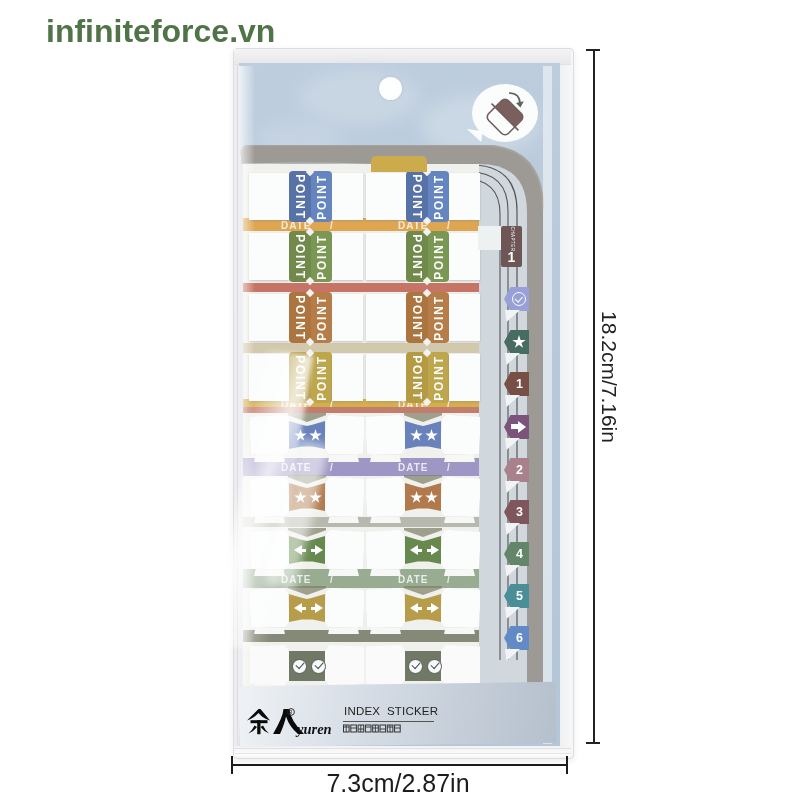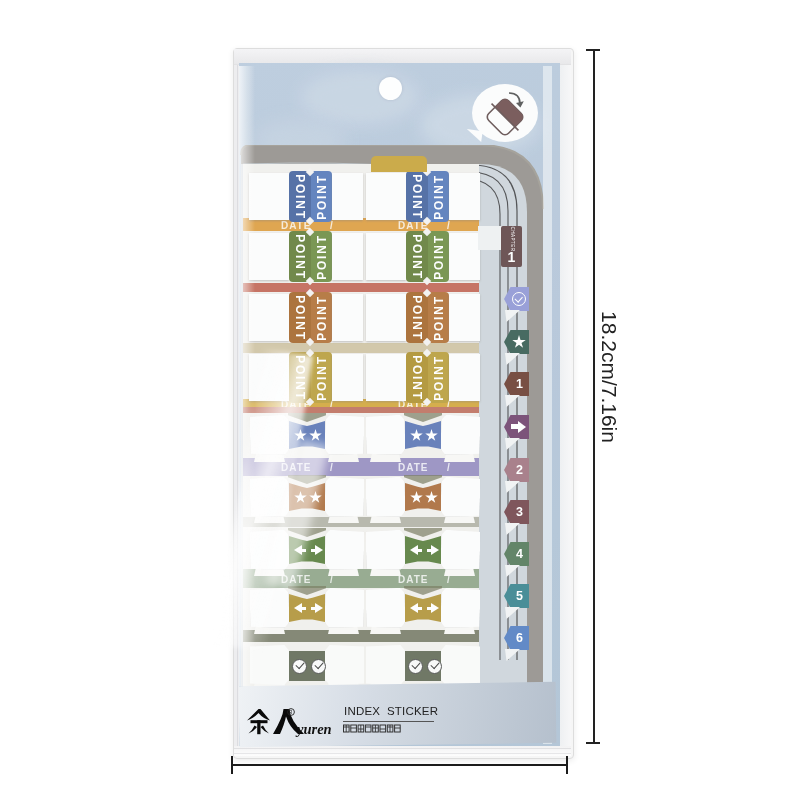--- a/index.html
+++ b/index.html
@@ -10,20 +10,21 @@
 .cw{transform:translate(-50%,-50%) rotate(90deg);}
 .ccw{transform:translate(-50%,-50%) rotate(-90deg);}
 .dt{position:absolute;font-weight:bold;font-size:10px;color:rgba(255,255,255,.8);
     letter-spacing:1px;top:50%;transform:translateY(-50%);}
 .star{position:absolute;background:#fff;
   clip-path:polygon(50% 0%,61% 35%,98% 35%,68% 57%,79% 91%,50% 70%,21% 91%,32% 57%,2% 35%,39% 35%);}
 .num{position:absolute;width:100%;text-align:center;color:#fff;font-weight:bold;font-size:13px;top:6px;}
 </style></head><body>
 <div id="c">
 
+<div class="abs" style="left:46px;top:13px;font-size:32px;font-weight:bold;color:#507347;letter-spacing:0px;">infiniteforce.vn</div>
 
 <div class="abs" style="left:0;top:0;width:800px;height:800px;filter:blur(0.4px) saturate(0.95);">
 
 <div class="abs" style="left:233px;top:48px;width:339px;height:709px;background:#f6f6f6;border:1px solid #ddd;border-radius:4px;box-shadow:0 2px 6px rgba(0,0,0,0.08);"></div>
 
 <div class="abs" style="left:234px;top:64px;width:5px;height:682px;background:#ededef;"></div>
 
 <div class="abs" style="left:237px;top:64px;width:1px;height:682px;background:#dcdce0;"></div>
 
 <div class="abs" style="left:560px;top:63px;width:11px;height:683px;background:linear-gradient(90deg,#eef0f2,#f7f7f8);"></div>
@@ -454,12 +455,13 @@
 <div class="abs" style="left:586px;top:742px;width:14px;height:2.2px;background:#222;"></div>
 
 <div class="abs" style="left:609px;top:377px;font-size:21px;color:#222;transform:translate(-50%,-50%) rotate(90deg);transform-origin:center;white-space:nowrap;">18.2cm/7.16in</div>
 
 <div class="abs" style="left:231px;top:764px;width:337px;height:2.4px;background:#1c1c1c;"></div>
 
 <div class="abs" style="left:231px;top:756px;width:2.4px;height:18px;background:#1c1c1c;"></div>
 
 <div class="abs" style="left:566px;top:756px;width:2.4px;height:18px;background:#1c1c1c;"></div>
 
+<div class="abs" style="left:398px;top:783px;font-size:25px;color:#1c1c1c;transform:translate(-50%,-50%);white-space:nowrap;">7.3cm/2.87in</div>
 </div>
 </body></html>

